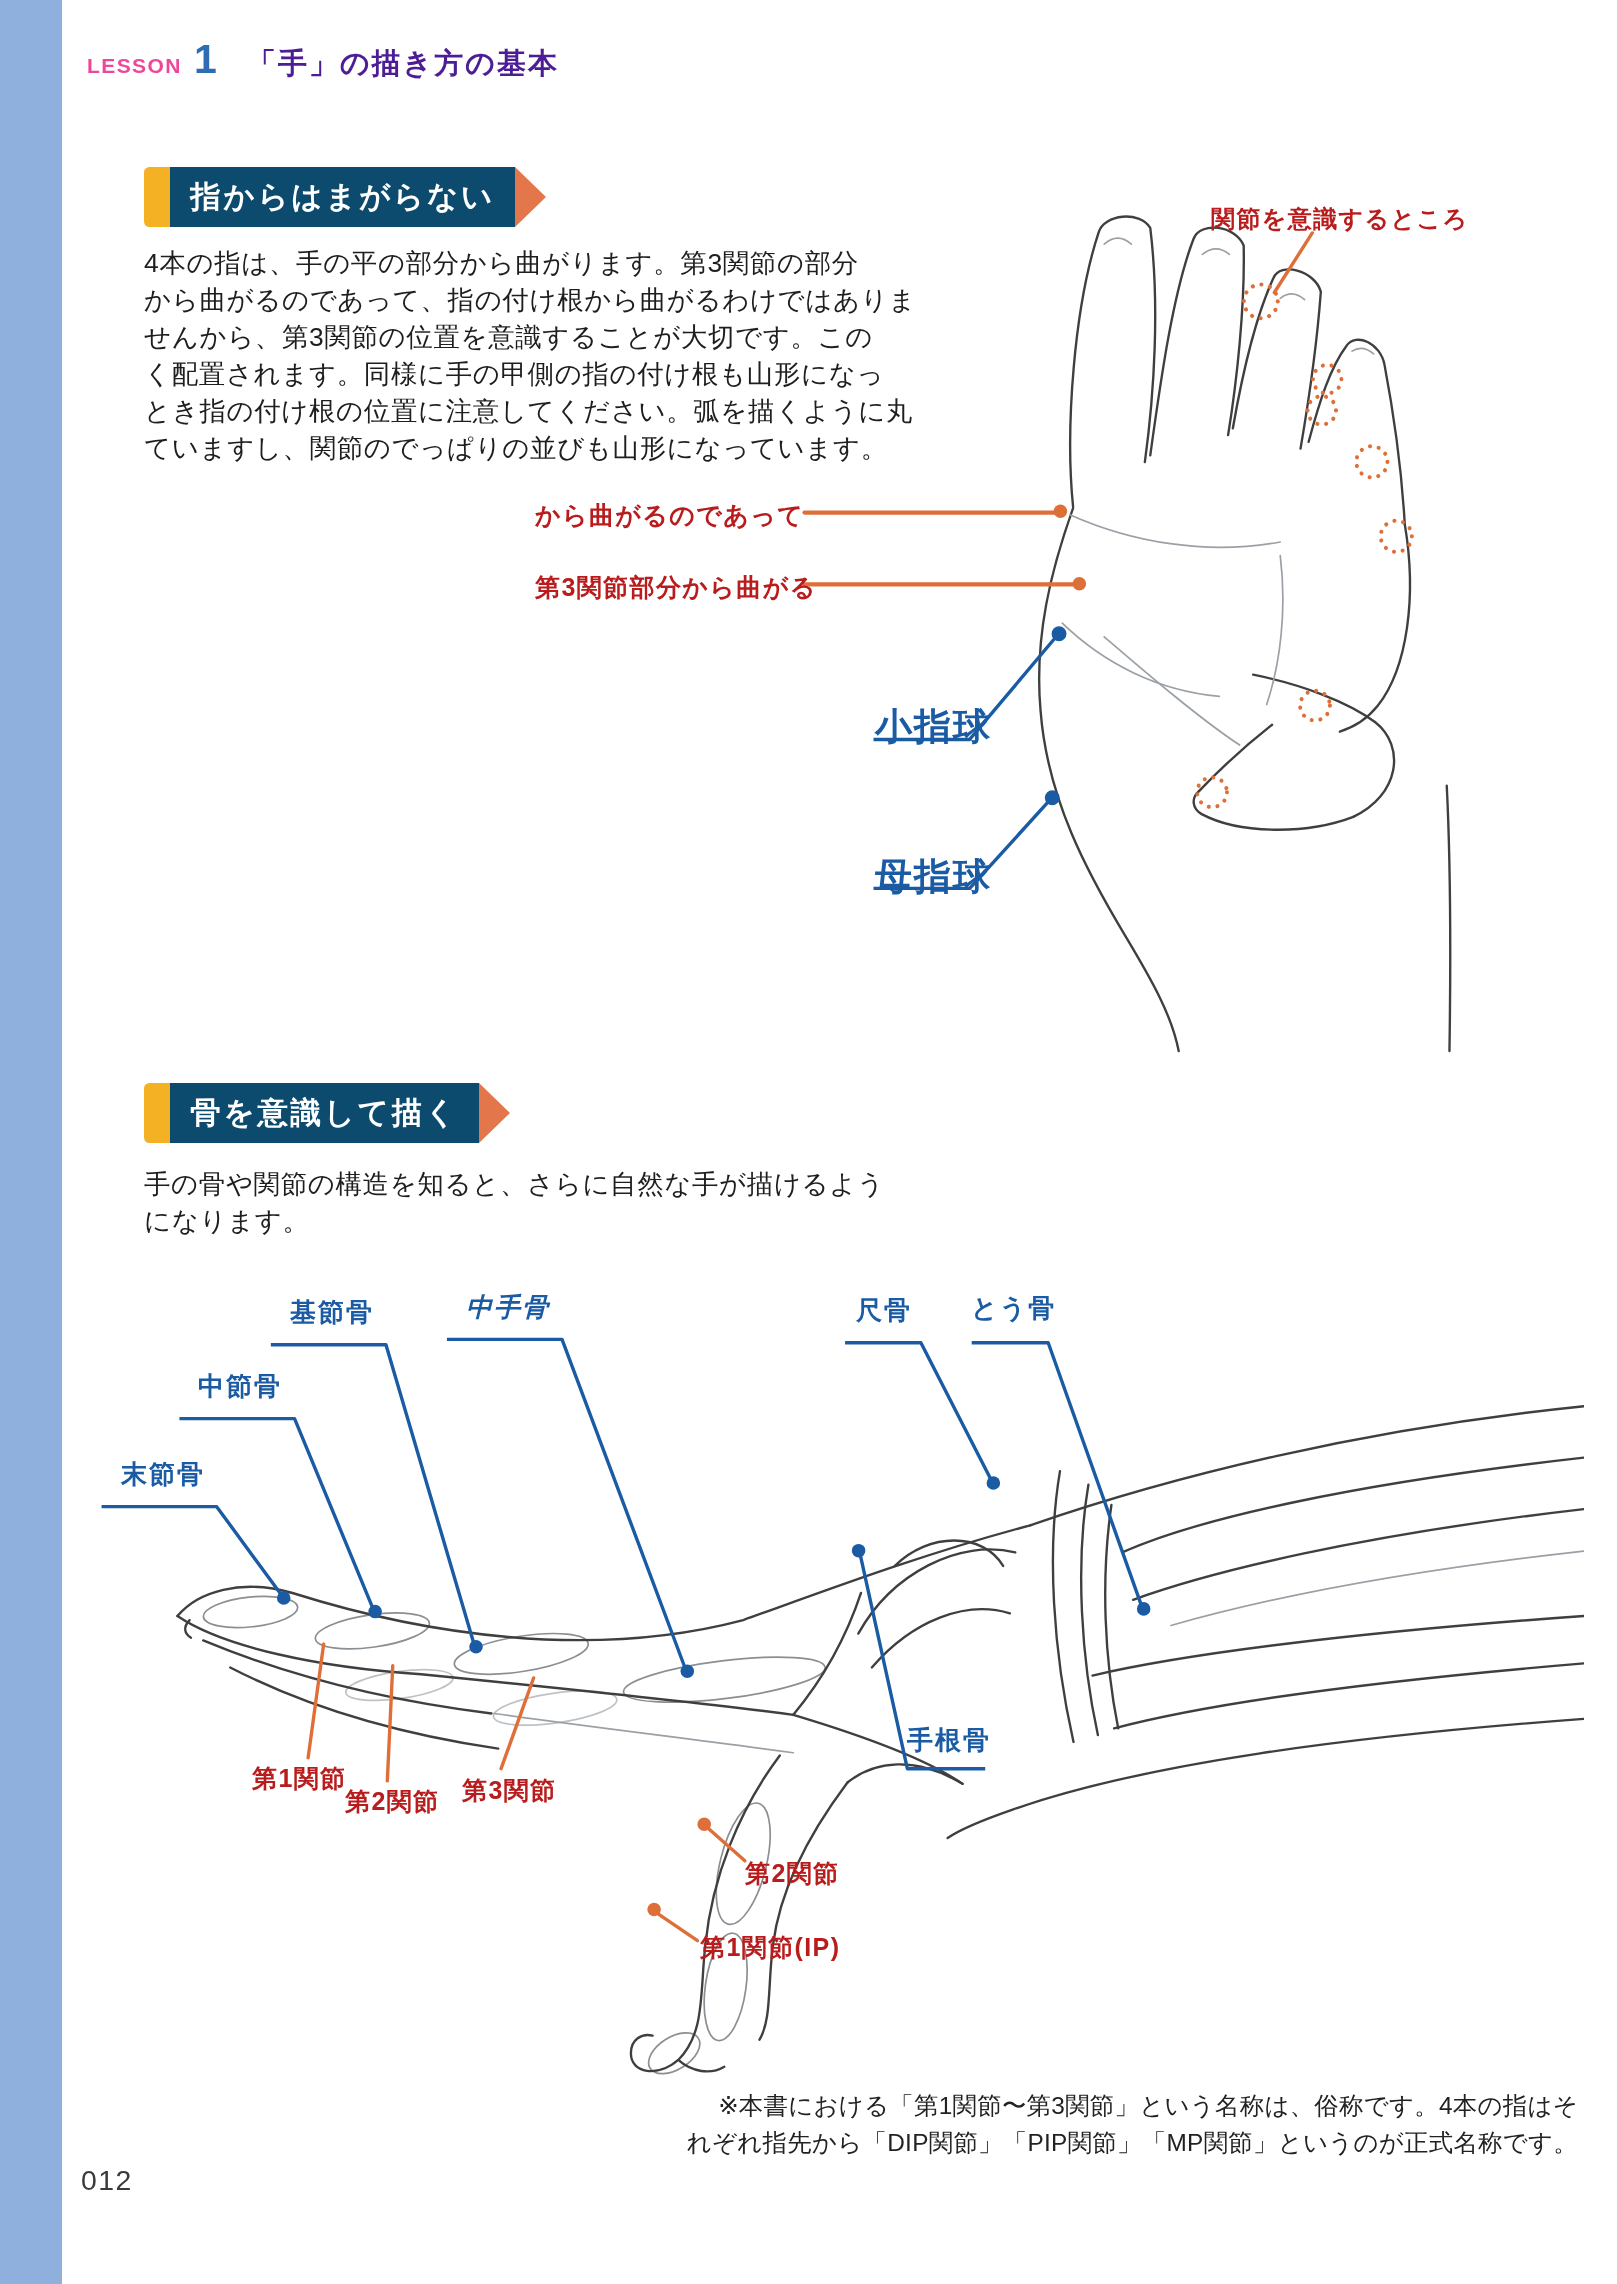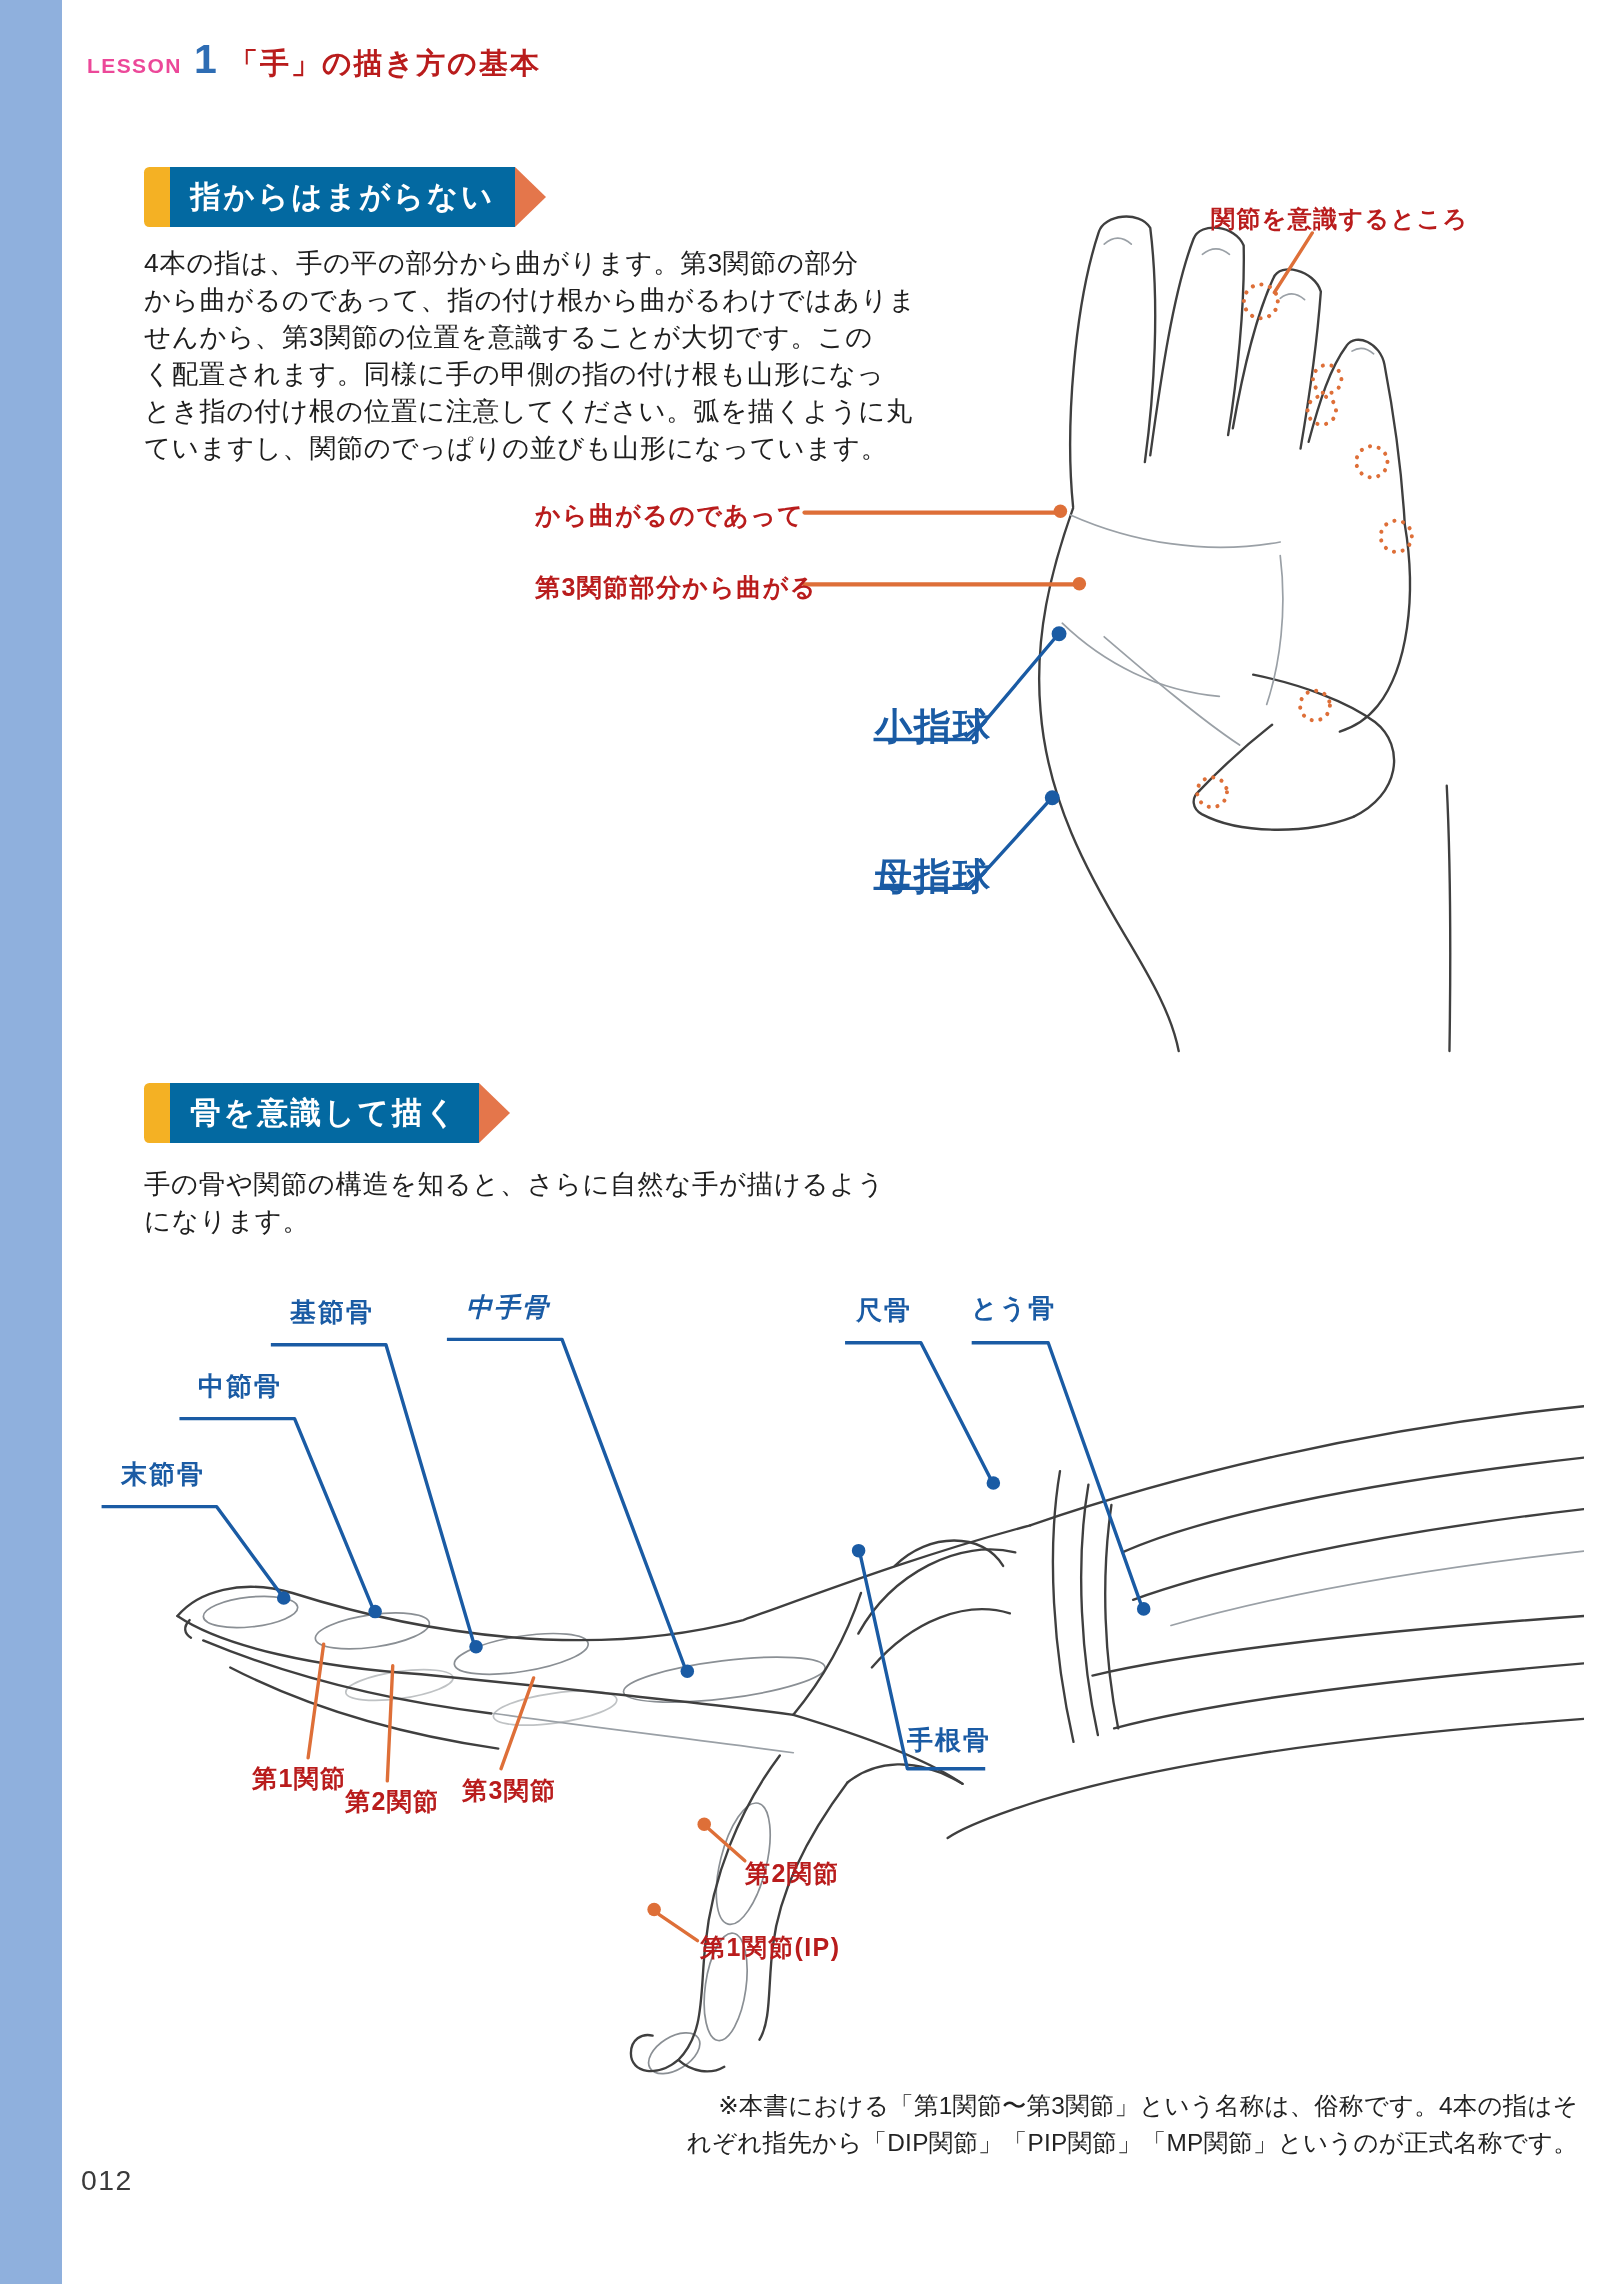--- a/index.html
+++ b/index.html
@@ -7,25 +7,25 @@
     width:1617px;height:2284px;position:relative;background:#ffffff;
     font-family:"Liberation Sans","DejaVu Sans",sans-serif;overflow:hidden;color:#1e1e1e;
   }
   .abs{position:absolute;}
   
   .side-strip{left:0;top:0;width:62px;height:2284px;background:#8fb0dd;}
   
   .lesson-header{left:87px;top:39px;height:43px;display:flex;align-items:baseline;gap:12.2px;}
   .lesson-eyebrow{color:#ec4899;font-size:21px;font-weight:700;letter-spacing:1.4px;}
   .lesson-number{color:#2e6db4;font-size:41px;font-weight:700;line-height:1;}
-  .lesson-title{color:#b91c1c;font-size:29px;font-weight:600;letter-spacing:2px;margin-left:0;}
+  .lesson-title{color:#4c1d95;font-size:29px;font-weight:600;letter-spacing:2px;margin-left:18px;}
   
   .banner{display:inline-flex;align-items:stretch;height:60px;}
   .banner .tab{width:26px;background:#f4b124;border-radius:5.4px 0 0 5.4px;}
-  .banner .bar{background:#0369a1;color:#fff;font-size:30.5px;font-weight:700;
+  .banner .bar{background:#0c4a6e;color:#fff;font-size:30.5px;font-weight:700;
     display:flex;align-items:center;padding:0 20.3px;letter-spacing:2.7px;}
   .banner .tip{width:0;height:0;border-top:30px solid transparent;border-bottom:30px solid transparent;
     border-left:31px solid #e4764b;}
   
   .para{font-size:26.4px;line-height:37px;letter-spacing:0.7px;color:#1e1e1e;}
   
   .olabel{color:#b91c1c;font-weight:700;font-size:25px;letter-spacing:1.4px;white-space:nowrap;}
   .blabel{color:#1a5ba4;font-weight:700;font-size:26px;letter-spacing:2px;white-space:nowrap;}
   .blabel.big{font-size:37px;}
   .footnote{font-size:24.4px;line-height:37px;color:#222;text-align:right;letter-spacing:0.3px;}

